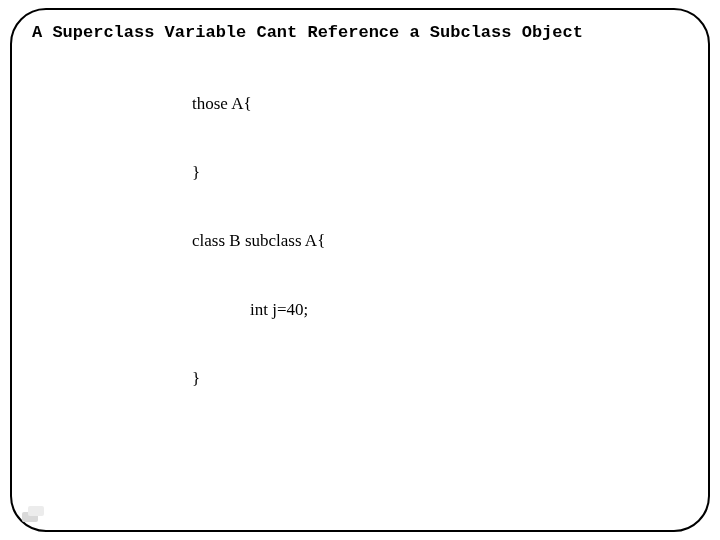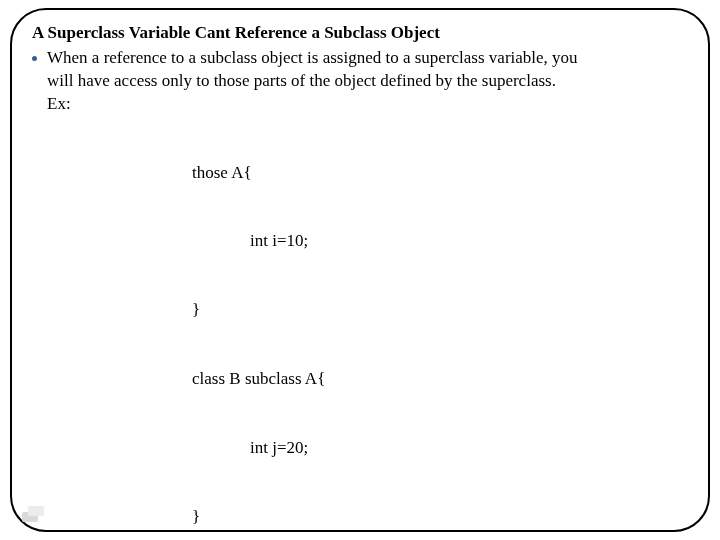--- a/index.html
+++ b/index.html
@@ -30,20 +30,21 @@
     pointer-events: none;
   }
   .content {
     position: relative;
     padding: 4px 14px 0 14px;
     line-height: 1.35;
   }
   .title {
     font-weight: bold;
     margin-bottom: 2px;
+    font-family: Liberation Mono, monospace;
   }
   .bullet-row {
     display: flex;
     align-items: flex-start;
   }
   .bullet-dot {
     width: 5px;
     height: 5px;
     border-radius: 50%;
     background: #3a5f8a;
@@ -89,35 +90,26 @@
 </head>
 <body>
 
 <div class="slide">
   <div class="frame"></div>
 
   <div class="content">
 
     <div class="title">A Superclass Variable Cant Reference a Subclass Object</div>
 
-    <div class="bullet-row">
-      <div class="bullet-dot"></div>
-      <div class="body-text">
-        <span>When a reference to a subclass object is assigned to a superclass variable, you</span><br>
-        <span>will have access only to those parts of the object defined by the superclass.</span><br>
-        <span class="ex-label">Ex:</span>
-      </div>
-    </div>
 
     <div class="code-block">
       <span class="code-line">those A{</span>
-      <span class="code-line ind1">int i=10;</span>
       <span class="code-line">}</span>
       <span class="code-line">class B subclass A{</span>
-      <span class="code-line ind1">int j=20;</span>
+      <span class="code-line ind1">int j=40;</span>
       <span class="code-line">}</span>
       
       
       
       
       
       
       
       
       

